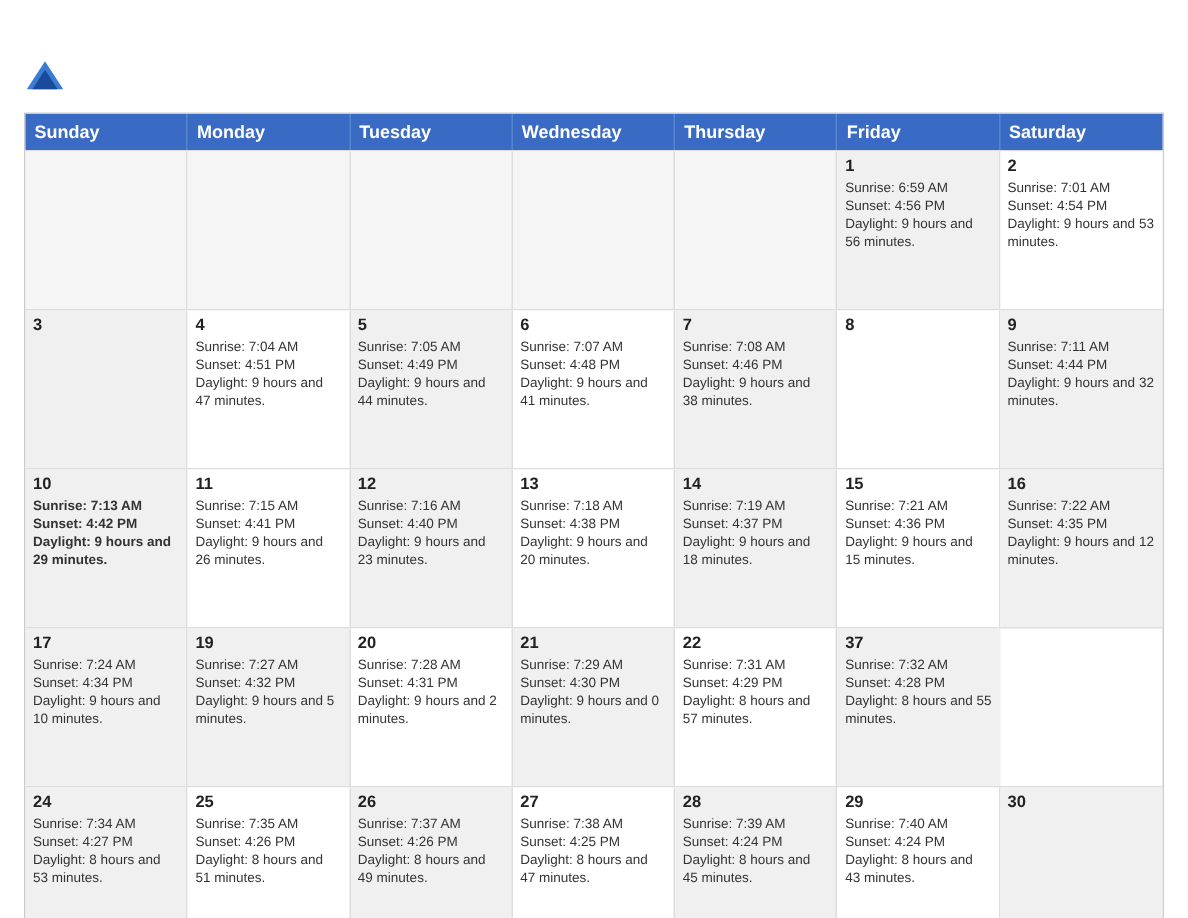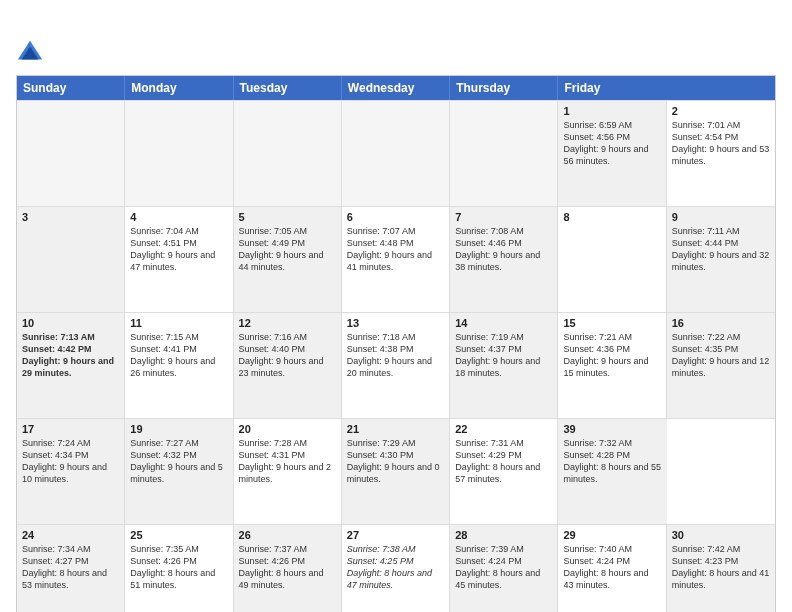--- a/index.html
+++ b/index.html
@@ -130,20 +130,21 @@
   </div>
 
   <div class="calendar">
     <div class="cal-header-row" id="cal-header">
         <div class="cal-header-cell">Sunday</div>
         <div class="cal-header-cell">Monday</div>
         <div class="cal-header-cell">Tuesday</div>
         <div class="cal-header-cell">Wednesday</div>
         <div class="cal-header-cell">Thursday</div>
         <div class="cal-header-cell">Friday</div>
+        <div class="cal-header-cell">Saturday</div>
       </div>
     <div class="cal-body" id="cal-body">
         <div class="cal-row">
           <div class="cal-cell empty"></div>
           <div class="cal-cell empty"></div>
           <div class="cal-cell empty"></div>
           <div class="cal-cell empty"></div>
           <div class="cal-cell empty"></div>
           <div class="cal-cell shaded">
             <div class="day-num">1</div>
@@ -265,21 +266,21 @@
 Sunset: 4:30 PM
 Daylight: 9 hours and 0 minutes.</div>
           </div>
           <div class="cal-cell">
             <div class="day-num">22</div>
             <div class="cell-text" style="white-space: pre-line;">Sunrise: 7:31 AM
 Sunset: 4:29 PM
 Daylight: 8 hours and 57 minutes.</div>
           </div>
           <div class="cal-cell shaded">
-            <div class="day-num">39</div>
+            <div class="day-num">37</div>
             <div class="cell-text" style="white-space: pre-line;">Sunrise: 7:32 AM
 Sunset: 4:28 PM
 Daylight: 8 hours and 55 minutes.</div>
           </div>
         </div>
         <div class="cal-row">
           <div class="cal-cell shaded">
             <div class="day-num">24</div>
             <div class="cell-text" style="white-space: pre-line;">Sunrise: 7:34 AM
 Sunset: 4:27 PM
@@ -292,38 +293,35 @@
 Daylight: 8 hours and 51 minutes.</div>
           </div>
           <div class="cal-cell shaded">
             <div class="day-num">26</div>
             <div class="cell-text" style="white-space: pre-line;">Sunrise: 7:37 AM
 Sunset: 4:26 PM
 Daylight: 8 hours and 49 minutes.</div>
           </div>
           <div class="cal-cell">
             <div class="day-num">27</div>
-            <div class="cell-text" style="white-space: pre-line; font-style: italic;">Sunrise: 7:38 AM
+            <div class="cell-text" style="white-space: pre-line;">Sunrise: 7:38 AM
 Sunset: 4:25 PM
 Daylight: 8 hours and 47 minutes.</div>
           </div>
           <div class="cal-cell shaded">
             <div class="day-num">28</div>
             <div class="cell-text" style="white-space: pre-line;">Sunrise: 7:39 AM
 Sunset: 4:24 PM
 Daylight: 8 hours and 45 minutes.</div>
           </div>
           <div class="cal-cell">
             <div class="day-num">29</div>
             <div class="cell-text" style="white-space: pre-line;">Sunrise: 7:40 AM
 Sunset: 4:24 PM
 Daylight: 8 hours and 43 minutes.</div>
           </div>
           <div class="cal-cell shaded">
             <div class="day-num">30</div>
-            <div class="cell-text" style="white-space: pre-line;">Sunrise: 7:42 AM
-Sunset: 4:23 PM
-Daylight: 8 hours and 41 minutes.</div>
           </div>
         </div>
       </div>
   </div>
 </div>
 
 </body></html>

